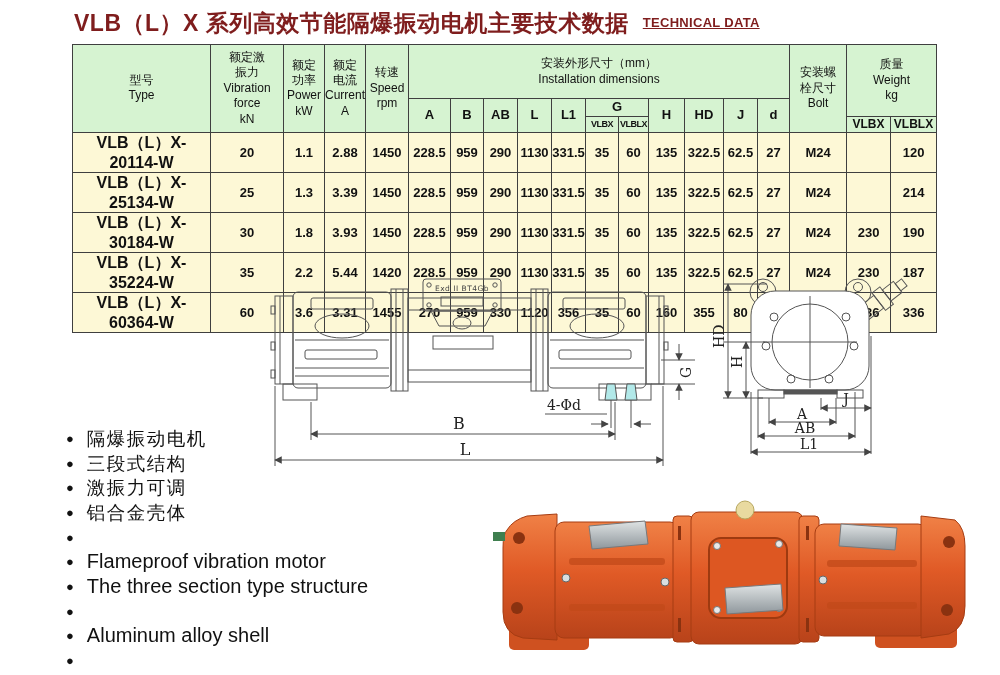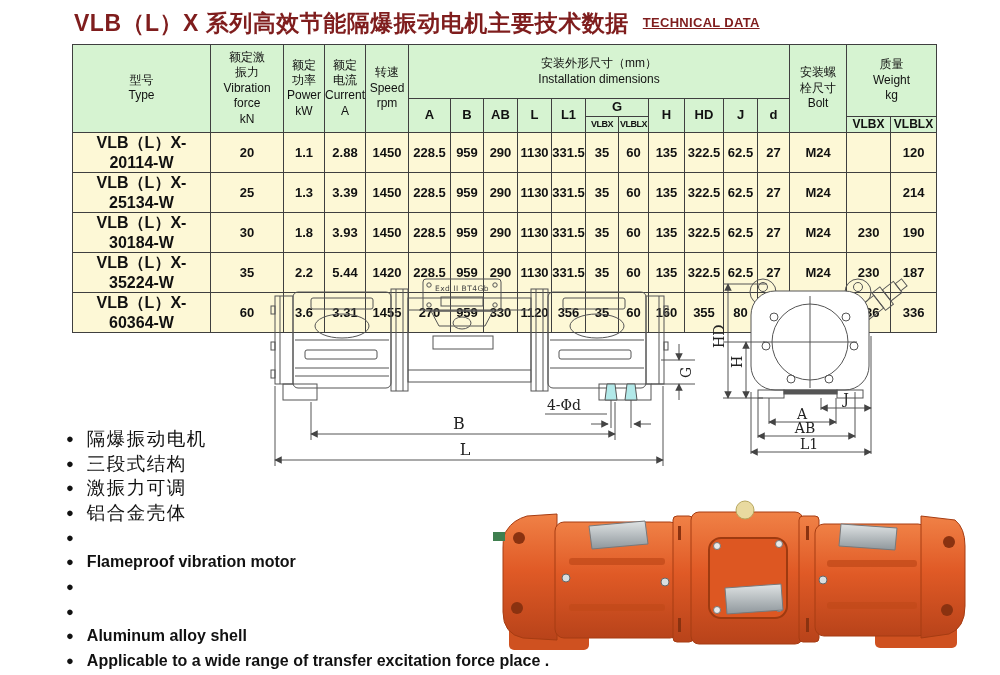--- a/index.html
+++ b/index.html
@@ -19,21 +19,21 @@
   .spec tbody td.model{font-size:16px}
   svg.drawing{position:absolute;left:263px;top:276px}
   svg.photo{position:absolute;left:493px;top:486px}
   .dimtxt{font-family:"DejaVu Serif",serif;font-size:14px;fill:#222}
   .dimtxt.big{font-size:16px}
   .npl{font-family:"DejaVu Sans",sans-serif;font-size:7.5px;fill:#444;letter-spacing:.5px}
   .features{position:absolute;left:66px;top:426px;color:#111}
   .feat{display:flex;align-items:center;height:24.7px;white-space:nowrap}
   .feat .b{font-size:13px;margin-right:13px;line-height:1}
   .feat.zh .t{font-size:18.5px;font-weight:normal;letter-spacing:1.5px}
-  .feat.en .t{font-size:16px;font-weight:700}
+  .feat.en .t{font-size:20px;font-weight:400}
 </style>
 </head>
 <body>
 
 <div class="title">
   <span>VLB（L）X 系列高效节能隔爆振动电机主要技术数据</span><span class="tag">TECHNICAL DATA</span>
 </div>
 
 <table class="spec">
   <colgroup>
@@ -381,31 +381,31 @@
     </div>
   <div class="feat zh">
       <span class="b">●</span>
     </div>
   <div class="feat en">
       <span class="b">●</span>
       <span class="t">Flameproof vibration motor</span>
     </div>
   <div class="feat en">
       <span class="b">●</span>
+      <span class="t">The three section type structure</span>
     </div>
   <div class="feat en">
       <span class="b">●</span>
     </div>
   <div class="feat en">
       <span class="b">●</span>
       <span class="t">Aluminum alloy shell</span>
     </div>
   <div class="feat en">
       <span class="b">●</span>
-      <span class="t">Applicable to a wide range of transfer excitation force place .</span>
     </div>
 </div>
 
 <svg class="photo" width="478" height="182" viewBox="0 0 478 182">
   <defs>
     <linearGradient id="gOr" x1="0" y1="0" x2="0" y2="1">
       <stop offset="0" stop-color="#f08146"></stop>
       <stop offset="0.45" stop-color="#e05a26"></stop>
       <stop offset="1" stop-color="#b8431a"></stop>
     </linearGradient>

